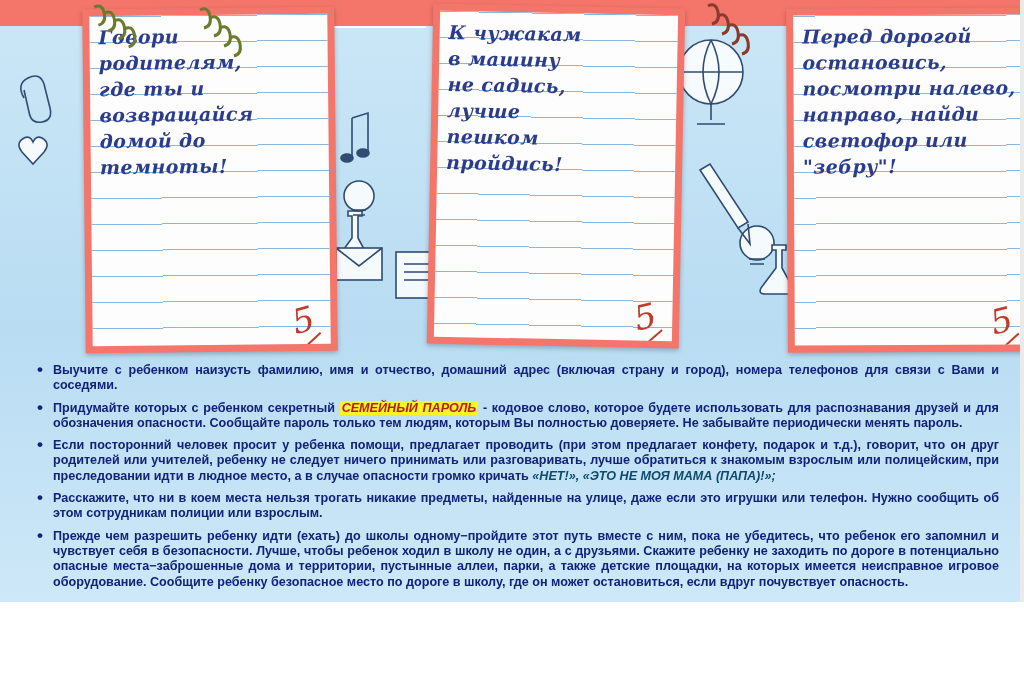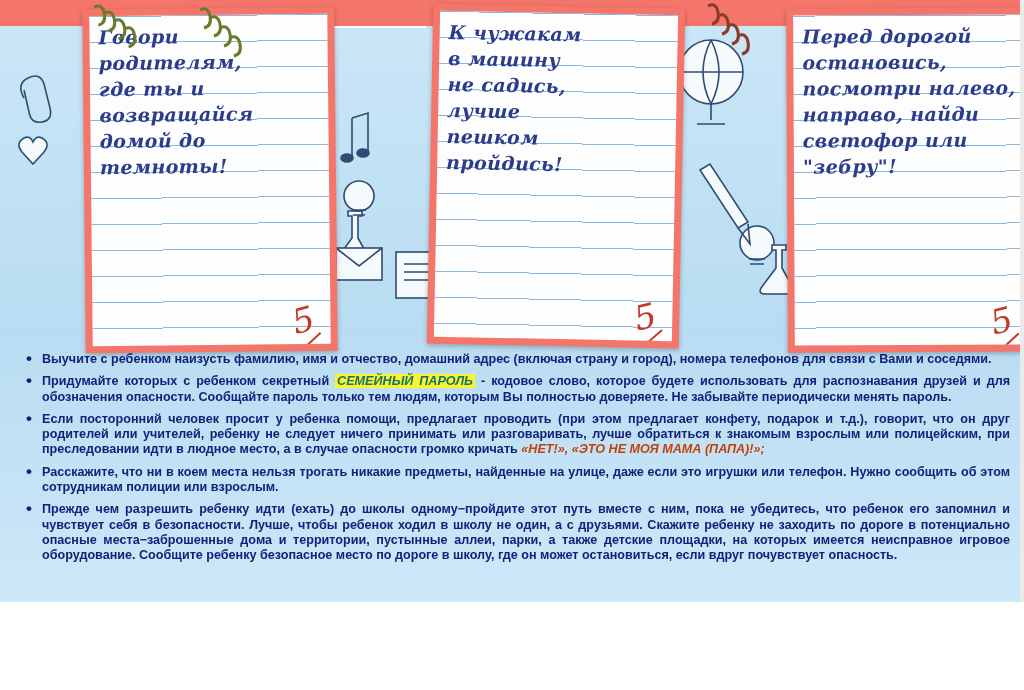--- a/index.html
+++ b/index.html
@@ -132,21 +132,21 @@
     position: absolute;
     left: 0;
     top: 348px;
     width: 1024px;
     height: 342px;
     padding: 0;
   }
 
   ul.tips {
     list-style: none;
-    margin: 0;
+    margin: 11px;
     padding: 4px 14px 0 24px;
   }
   ul.tips li {
     position: relative;
     color: #11227a;
     font-weight: bold;
     font-size: 12.6px;
     line-height: 15.3px;
     text-align: justify;
     margin-bottom: 7px;
@@ -157,26 +157,26 @@
     position: absolute;
     left: 2px;
     top: -1px;
     color: #11227a;
     font-size: 17px;
     line-height: 16px;
   }
 
   .hl-yellow {
     background: #fcf32a;
-    color: #0f766e;
+    color: #b91c1c;
     font-style: italic;
     padding: 0 2px;
   }
   .hl-red {
-    color: #c2410c;
+    color: #0c4a6e;
     font-style: italic;
   }
 
   .banner {
     position: absolute;
     left: 0;
     bottom: 14px;
     width: 1024px;
     text-align: center;
     color: #d8332a;

